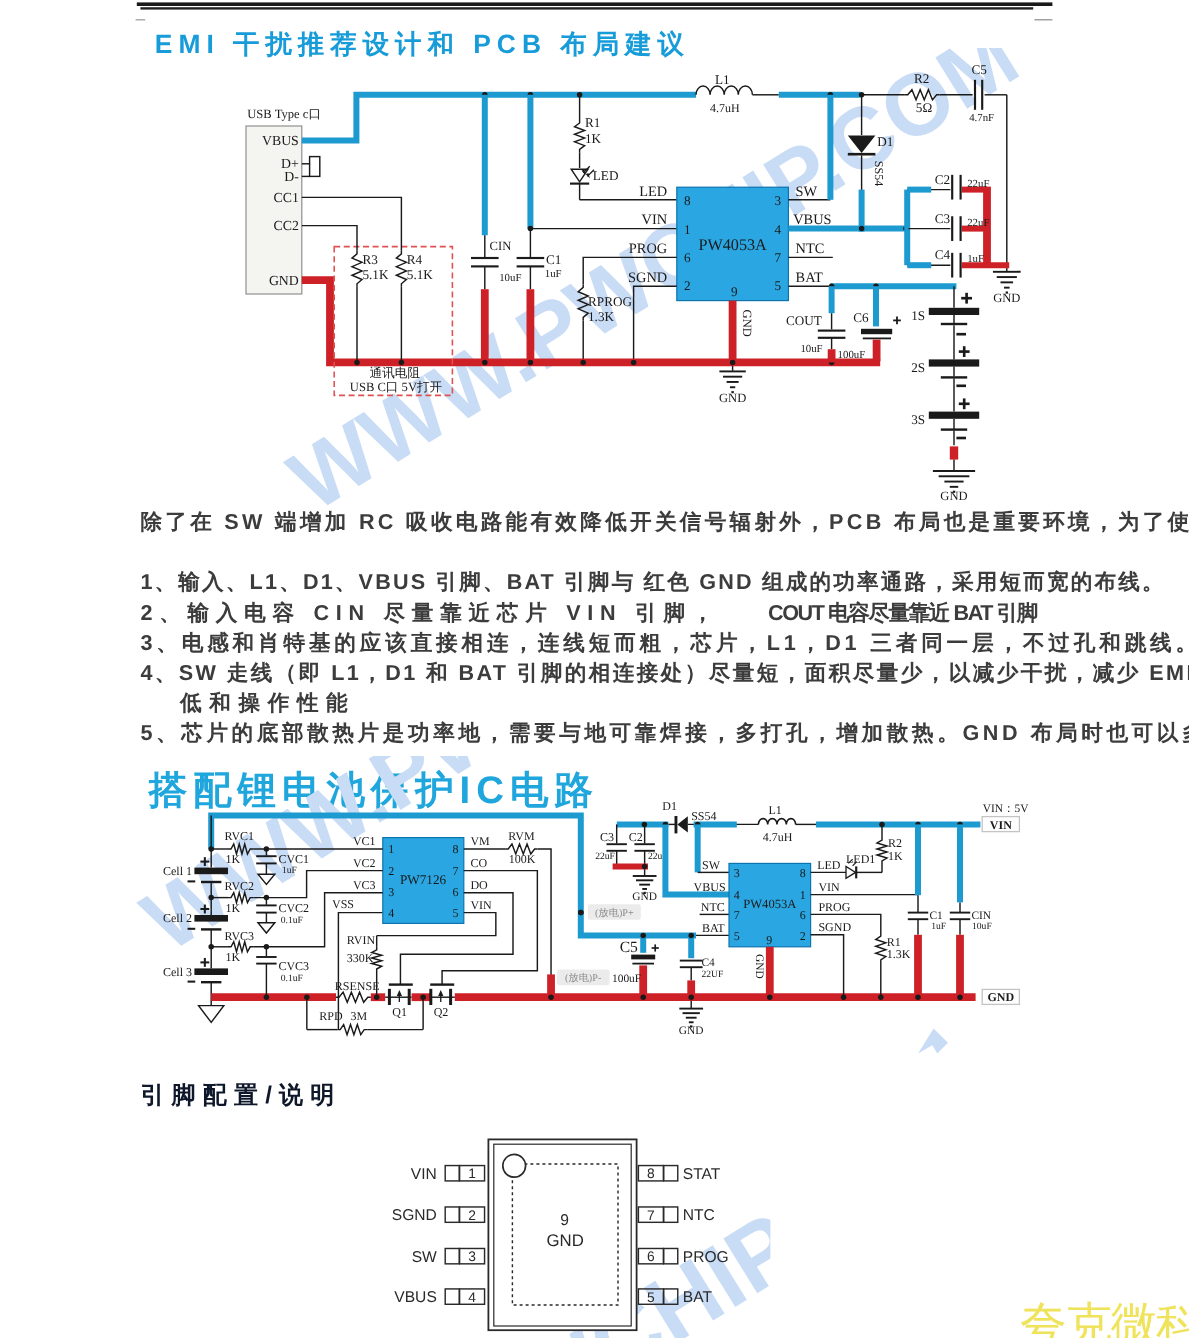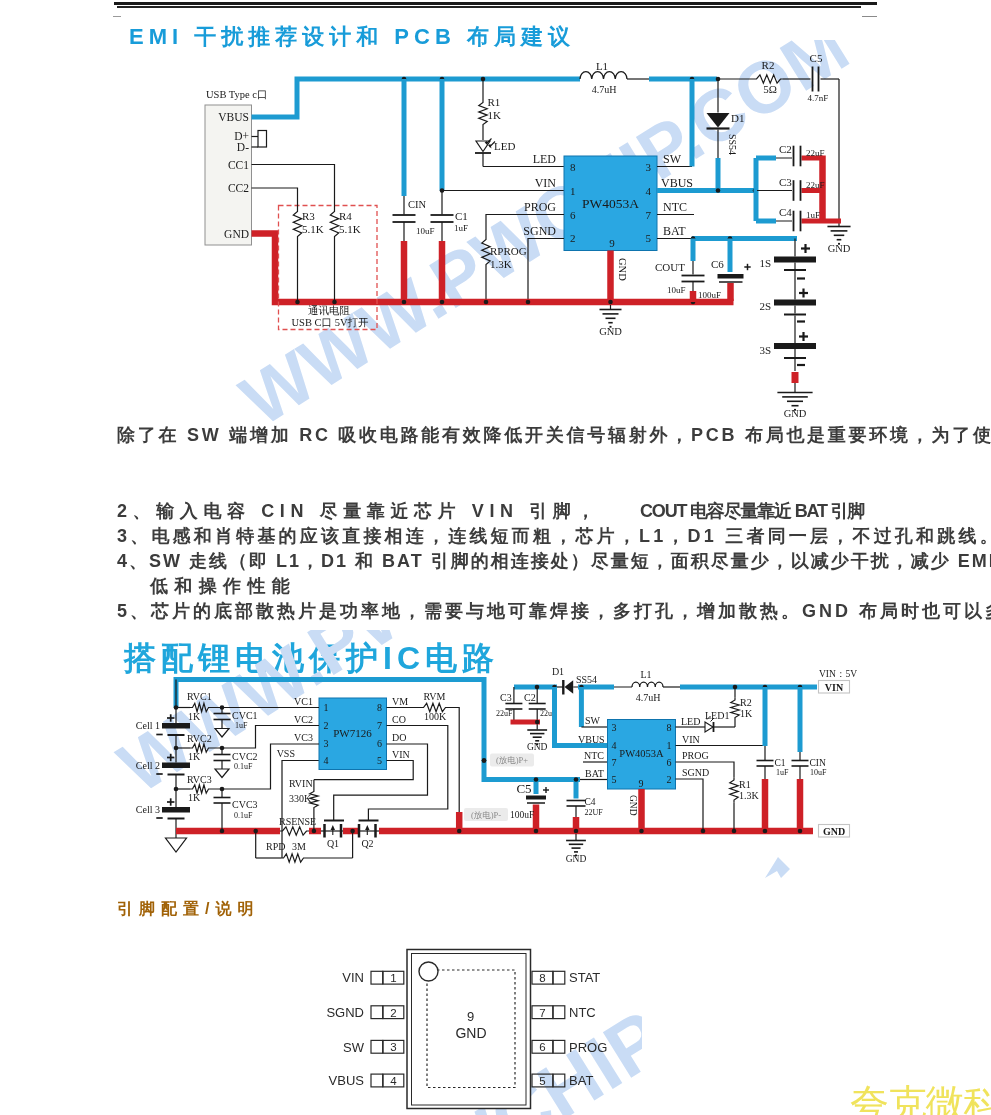--- a/index.html
+++ b/index.html
@@ -14,30 +14,30 @@
 
 <div class="abs" style="left:113px;top:15.5px;width:7.5px;height:1.7px;background:#9a9a9a"></div>
 
 <div class="abs" style="left:861.5px;top:15.5px;width:15.5px;height:1.9px;background:#8a8a8a"></div>
 
 <div class="abs" style="left:129px;top:22px;font-size:22px;font-weight:bold;color:#189CD9;letter-spacing:5px;white-space:nowrap">EMI 干扰推荐设计和 PCB  布局建议</div>
 
 <div class="abs" style="left:117px;top:423px;font-size:18px;line-height:25.2px;color:#3C3C3C;font-weight:bold;white-space:nowrap">
 <span style="letter-spacing:2.74px">除了在 SW 端增加 RC 吸收电路能有效降低开关信号辐射外，PCB 布局也是重要环境，为了使噪音</span><br>
 <br>
-<br>
+<span style="letter-spacing:1.8px">1、输入、L1、D1、VBUS 引脚、BAT 引脚与 红色 GND 组成的功率通路，采用短而宽的布线。</span><br>
 <span style="letter-spacing:5.6px">2、输入电容 CIN 尽量靠近芯片 VIN 引脚，</span><span style="display:inline-block;width:40px"></span><span style="letter-spacing:-1.2px">COUT 电容尽量靠近 BAT 引脚</span><br>
 <span style="letter-spacing:3.2px">3、电感和肖特基的应该直接相连，连线短而粗，芯片，L1，D1 三者同一层，不过孔和跳线。</span><br>
 <span style="letter-spacing:2.0px">4、SW 走线（即 L1，D1 和 BAT 引脚的相连接处）尽量短，面积尽量少，以减少干扰，减少 EMI,</span><br>
 <span style="display:inline-block;width:33px"></span><span style="letter-spacing:6.35px">低和操作性能</span><br>
 <span style="letter-spacing:3.0px">5、芯片的底部散热片是功率地，需要与地可靠焊接，多打孔，增加散热。GND 布局时也可以多打孔。</span></div>
 
 <div class="abs" style="left:124px;top:637px;font-size:32px;font-weight:bold;color:#1FA6DC;letter-spacing:5px;white-space:nowrap">搭配锂电池保护IC电路</div>
 
-<div class="abs" style="left:117px;top:899px;font-size:16px;font-weight:bold;color:#a16207;letter-spacing:6px;white-space:nowrap">引脚配置/说明</div>
+<div class="abs" style="left:117px;top:899px;font-size:20px;font-weight:bold;color:#0f172a;letter-spacing:6px;white-space:nowrap">引脚配置/说明</div>
 
 <div class="abs" style="left:850px;top:1077px;font-size:39px;color:#F0E35C;letter-spacing:-1.2px;white-space:nowrap">夸克微科技</div>
 
 <svg class="abs" style="left:0;top:0" width="991" height="1115" viewBox="0 0 991 1115">
 
 <g clip-path="url(#clip1)">
         <text x="262" y="428" transform="rotate(-31.8 262 428)" font-family="&quot;Liberation Sans&quot;,sans-serif" font-weight="bold" font-size="73" fill="#C9DCF5">WWW.PWCHIP.COM</text>
       </g>
 
 <g clip-path="url(#clip2)">

